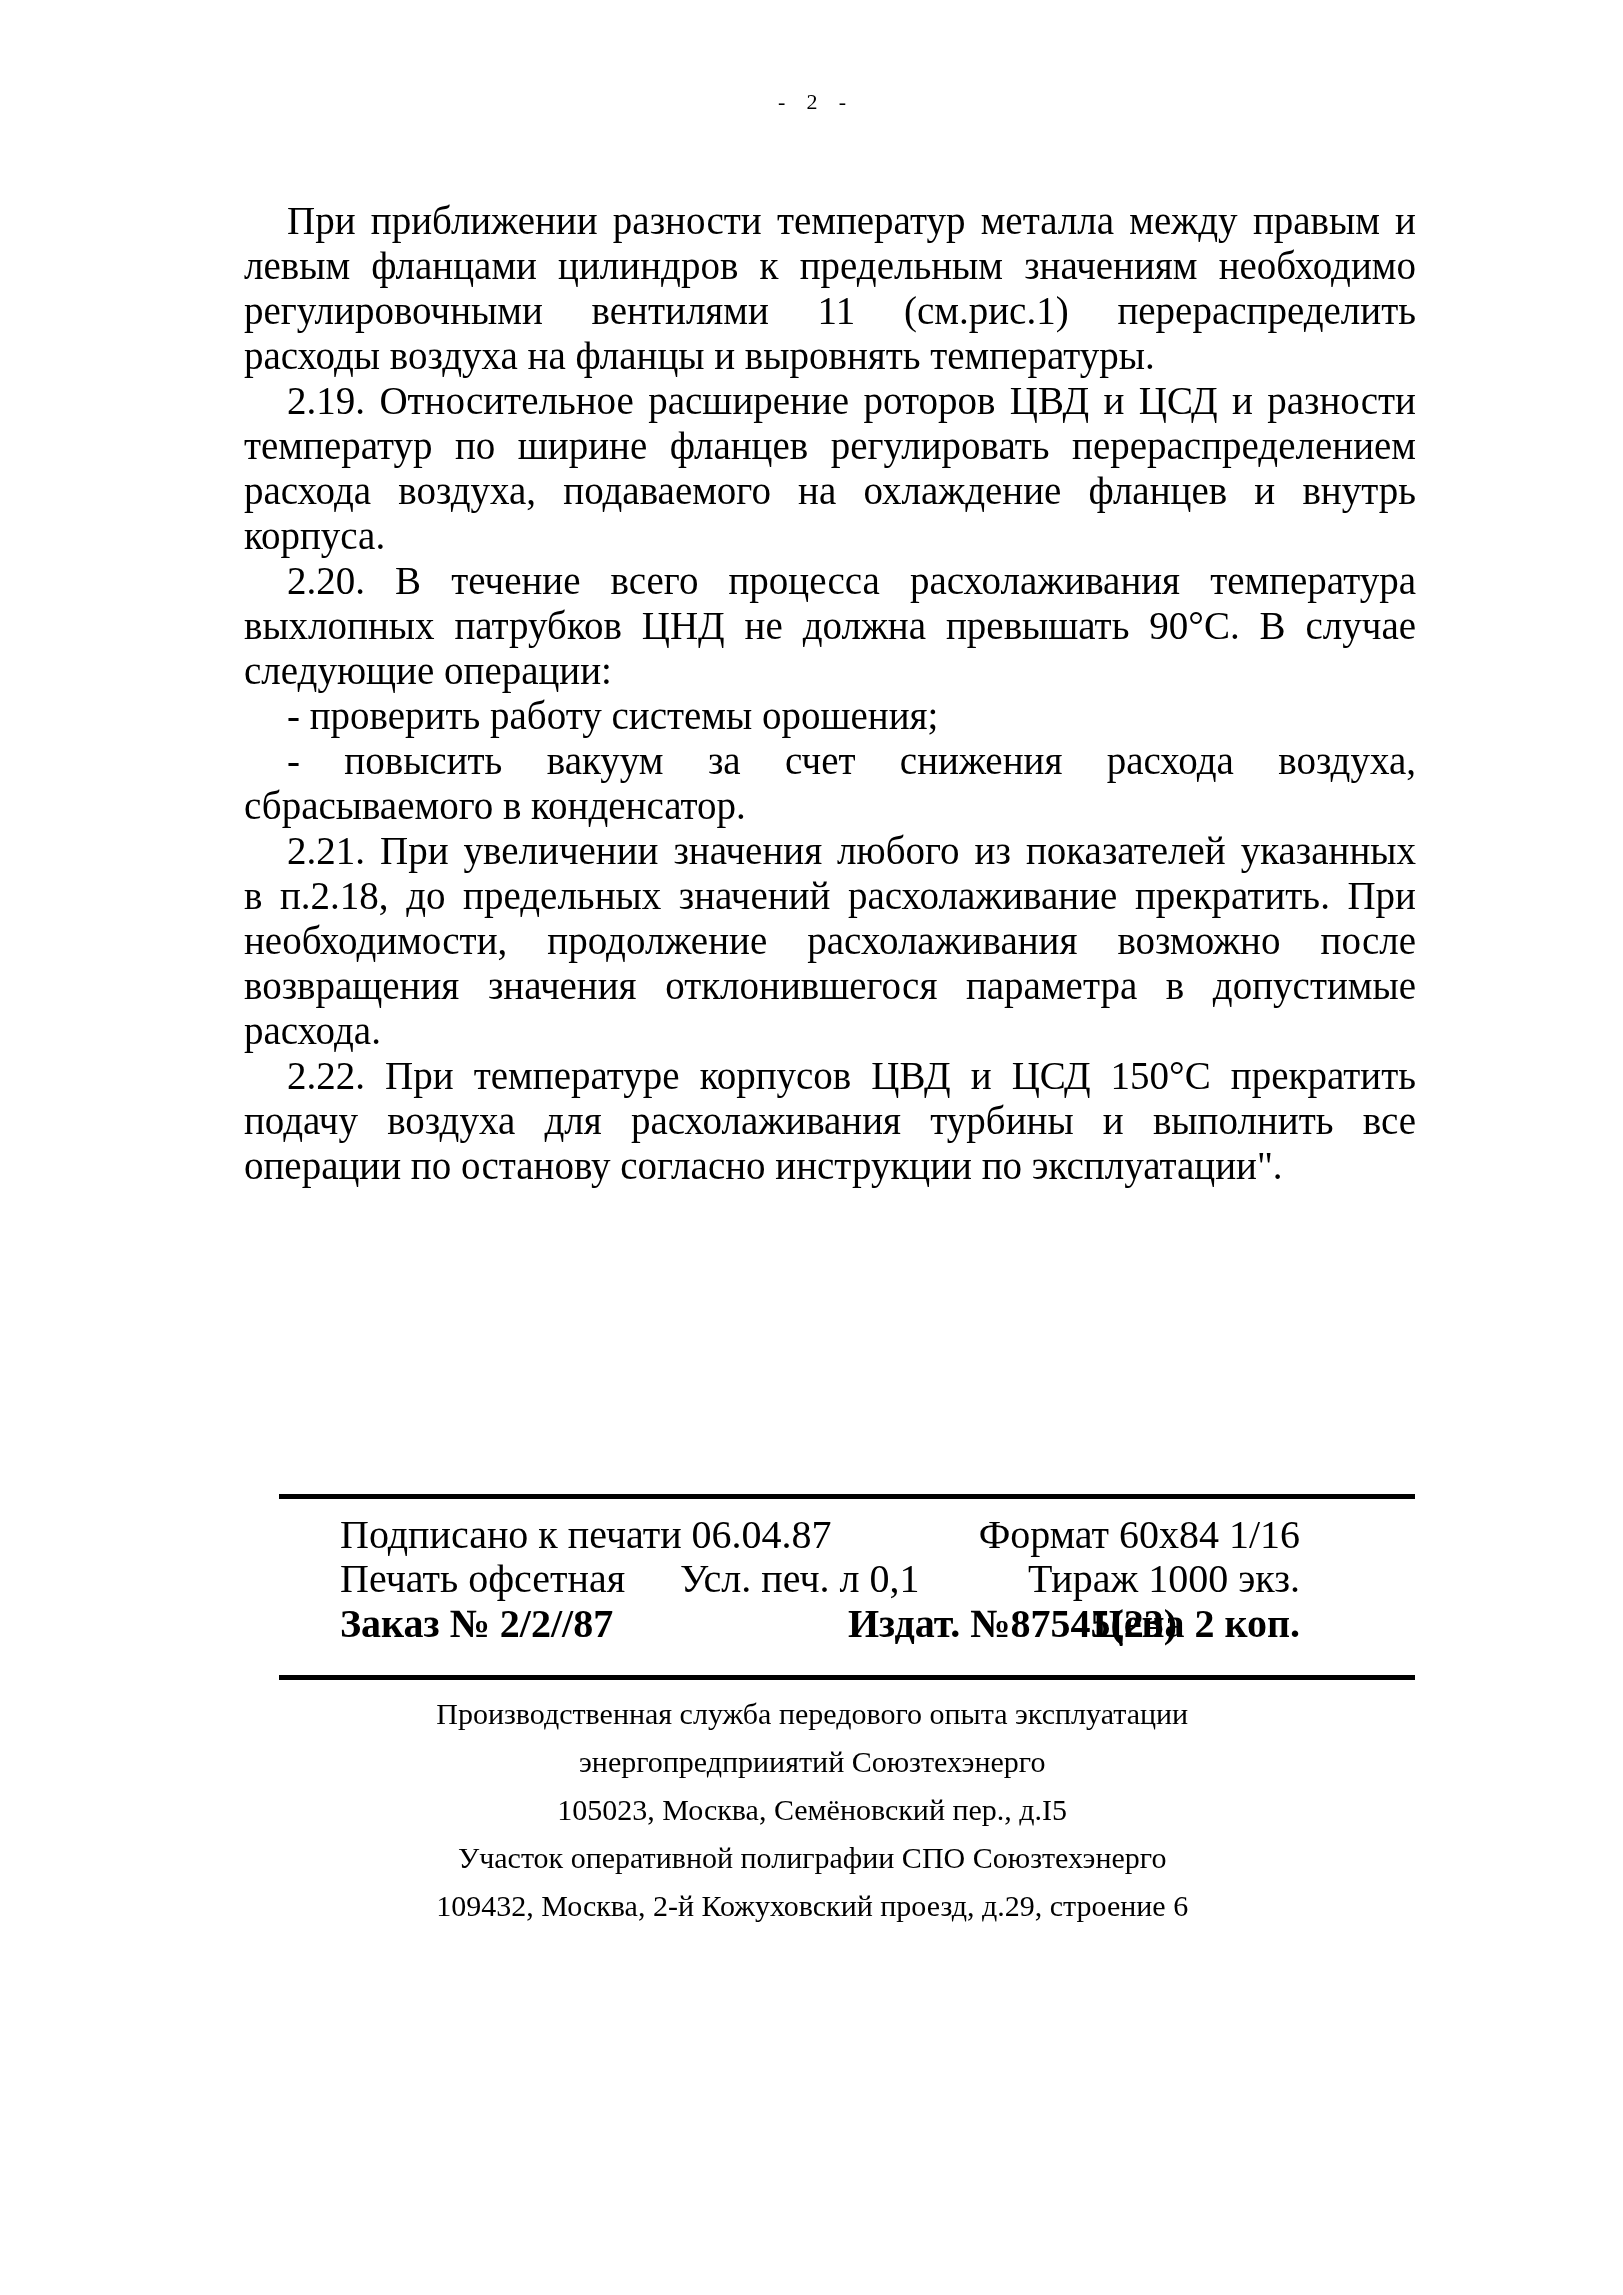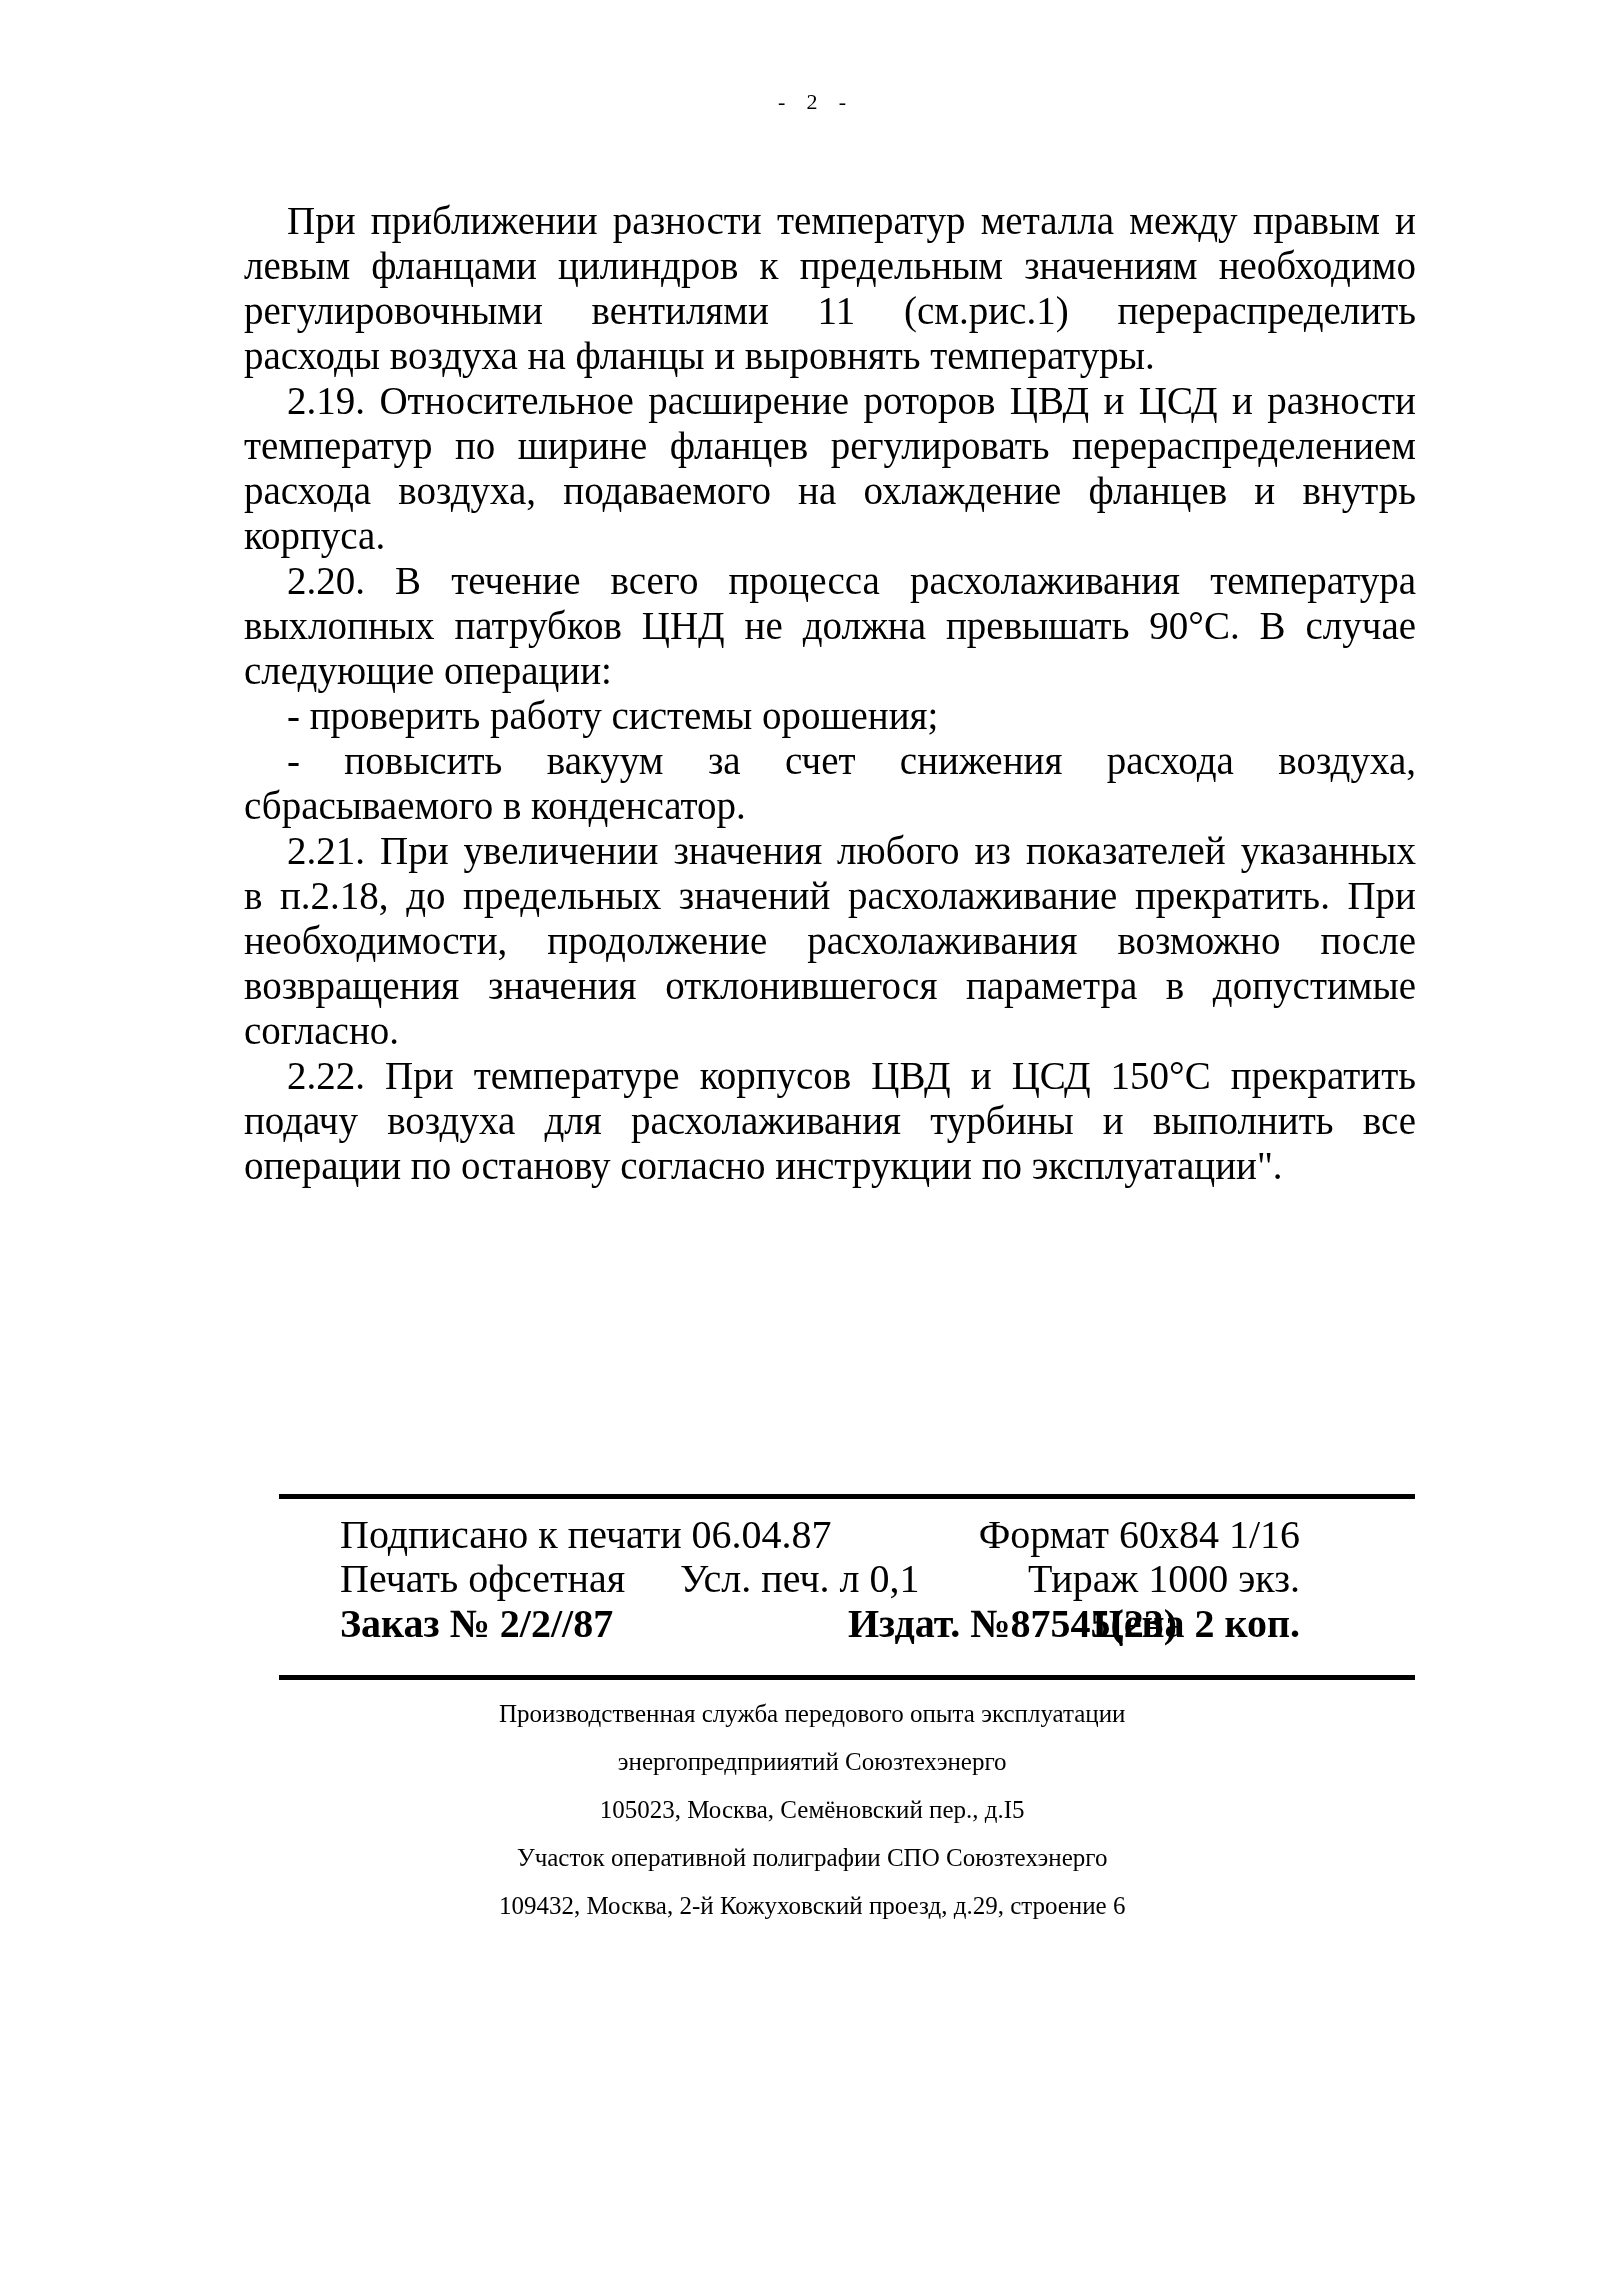--- a/index.html
+++ b/index.html
@@ -60,21 +60,21 @@
   .row-3 { top: 1605px; font-weight: bold; }
   .col-mid  { position: absolute; top: 0; margin-left: 30px; }
   .row-2 .col-mid { left: 310px; }
   .row-3 .col-mid { left: 478px; }
   .col-right { position: absolute; top: 0; right: 0; }
   .imprint {
     position: absolute;
     left: 5.2px;
     top: 1690px;
     width: 1614px;
-    font-size: 25px;
+    font-size: 30px;
     line-height: 48px;
     text-align: center;
   }
 </style>
 </head>
 <body>
 
 <div class="page">
 
   <div class="page-number">- 2 -</div>
@@ -91,21 +91,21 @@
     <div class="line first">2.20. В течение всего процесса расхолаживания температура</div>
     <div class="line">выхлопных патрубков ЦНД не должна превышать 90°С. В случае</div>
     <div class="line para-end">следующие операции:</div>
     <div class="line first para-end">- проверить работу системы орошения;</div>
     <div class="line first">- повысить вакуум за счет снижения расхода воздуха,</div>
     <div class="line para-end">сбрасываемого в конденсатор.</div>
     <div class="line first">2.21. При увеличении значения любого из показателей указанных</div>
     <div class="line">в п.2.18, до предельных значений расхолаживание прекратить. При</div>
     <div class="line">необходимости, продолжение расхолаживания возможно после</div>
     <div class="line">возвращения значения отклонившегося параметра в допустимые</div>
-    <div class="line para-end">согласно.</div>
+    <div class="line para-end">расхода.</div>
     <div class="line first">2.22. При температуре корпусов ЦВД и ЦСД 150°С прекратить</div>
     <div class="line">подачу воздуха для расхолаживания турбины и выполнить все</div>
     <div class="line para-end">операции по останову согласно инструкции по эксплуатации".</div>
   </div>
 
   <div class="rule rule-top"></div>
 
   <div class="colophon">
     <div class="colophon-row row-1">
       <span class="col-left">Подписано к печати 06.04.87</span>

